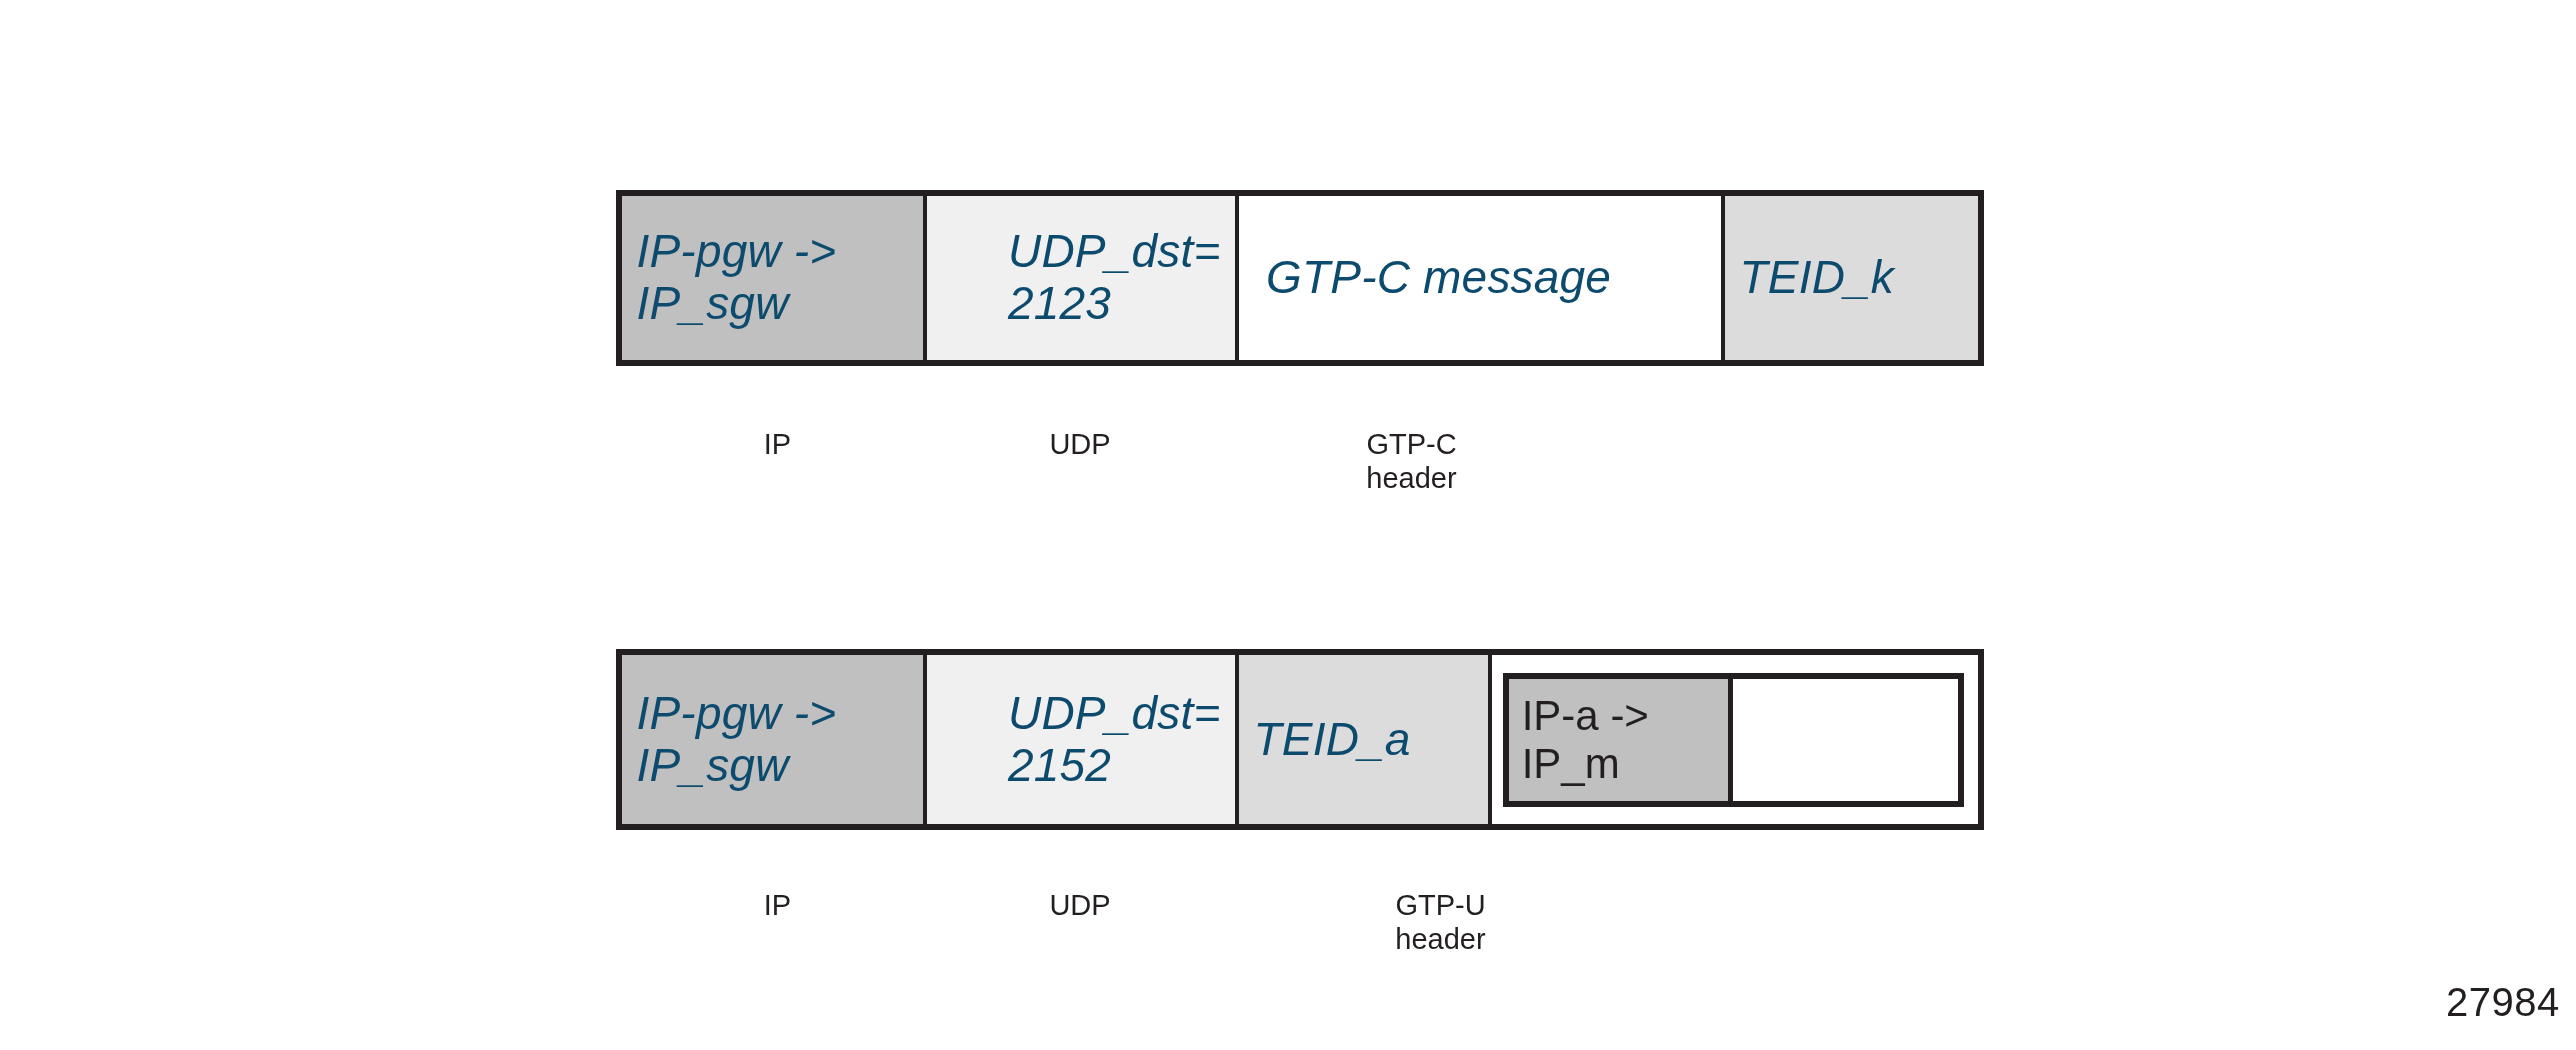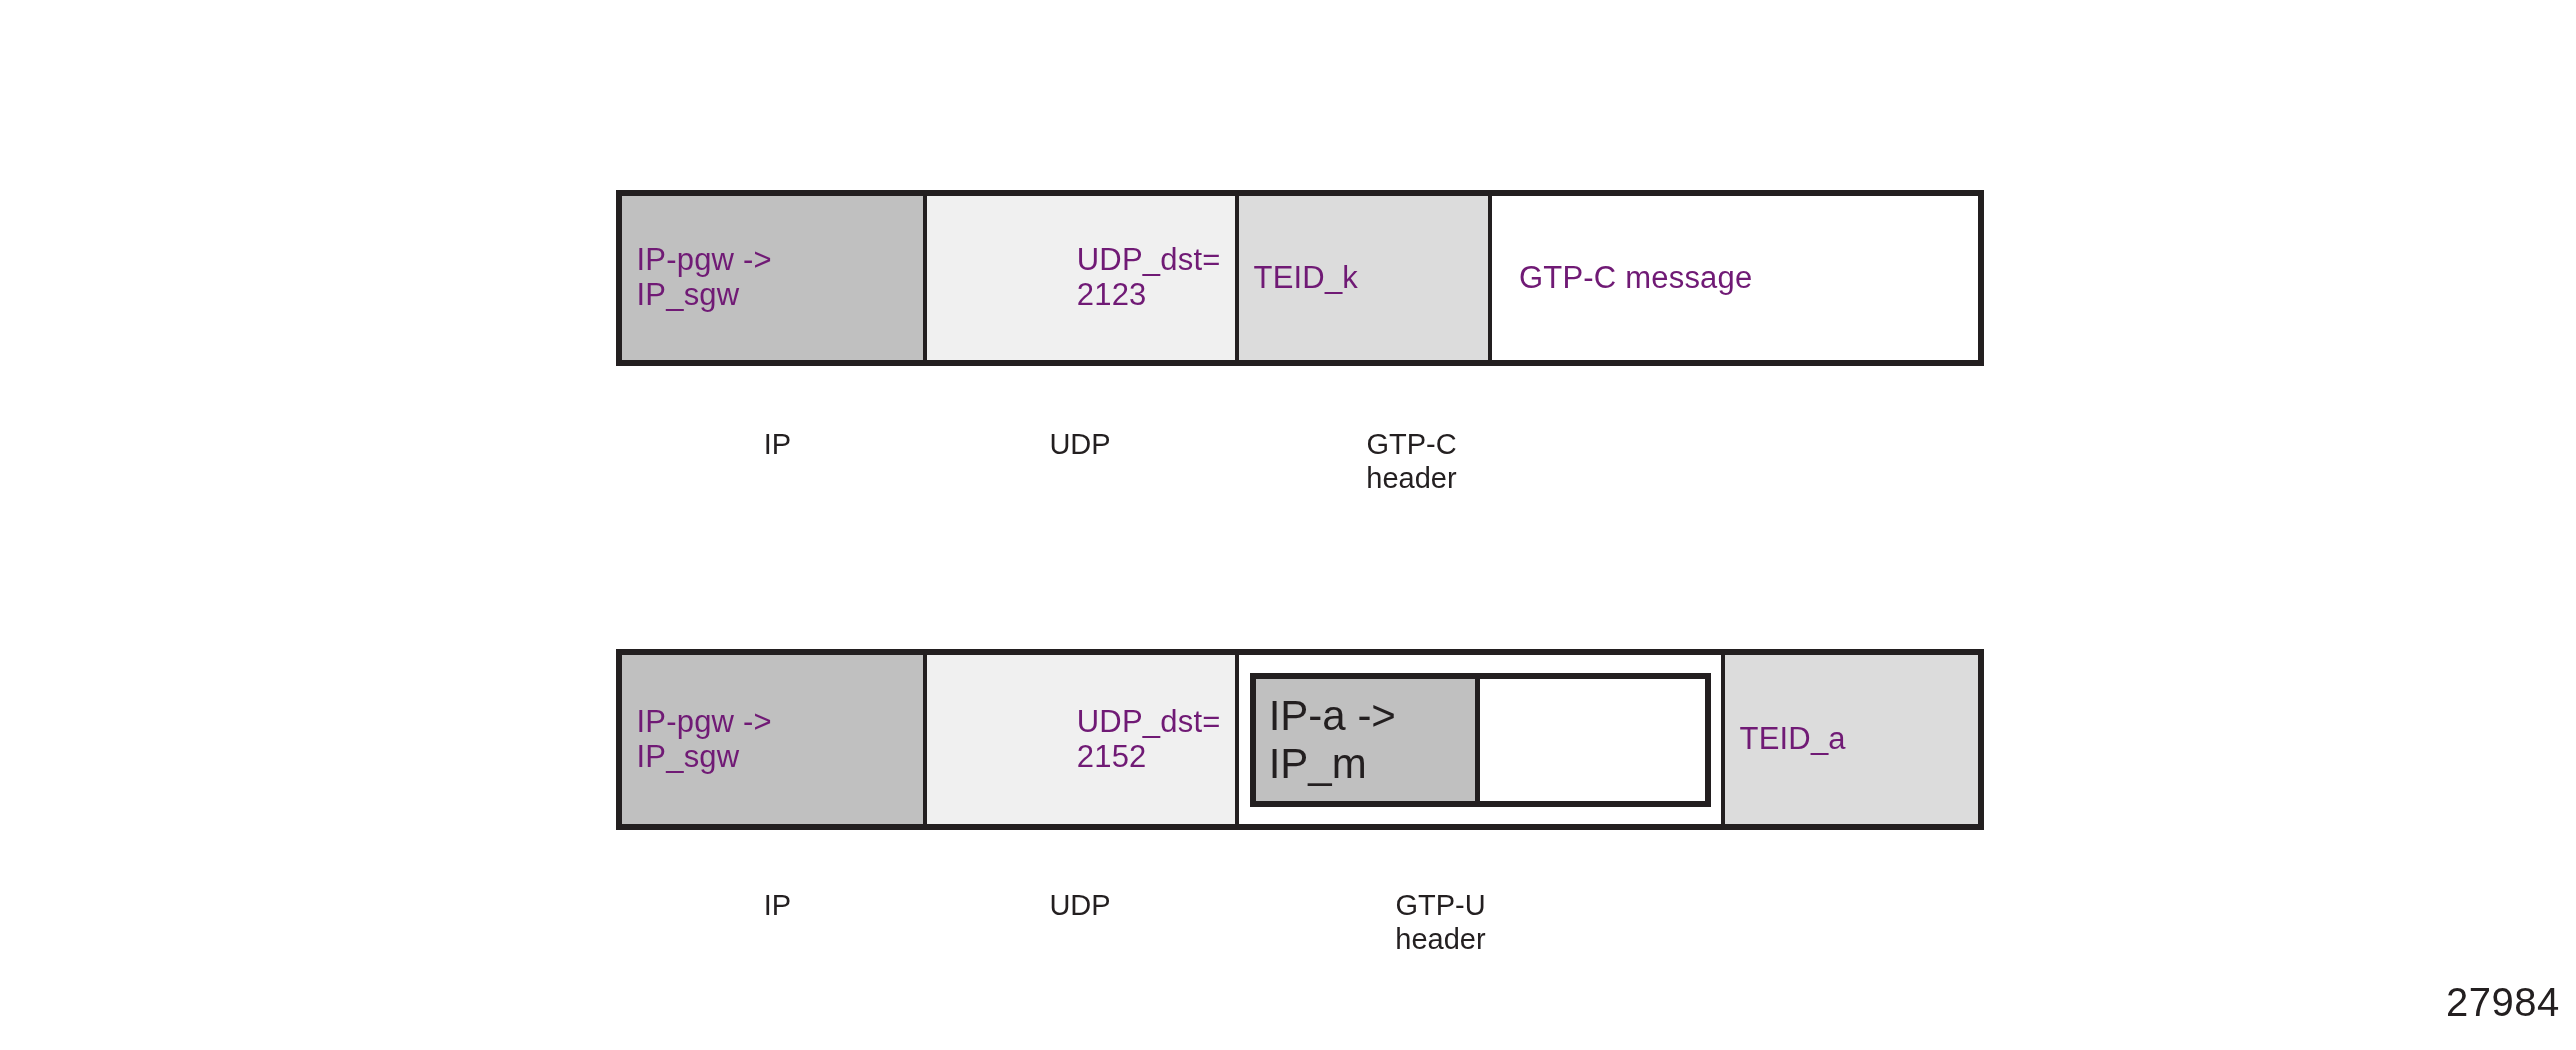--- a/index.html
+++ b/index.html
@@ -35,25 +35,26 @@
     display: flex;
     align-items: center;
     border-right: 4.5px solid #231f20;
     padding: 0 14.5px;
     overflow: hidden;
   }
   .cell:last-child {
     border-right: none;
   }
   .cell-text {
-    font-size: 31px;
+    font-size: 46px;
     line-height: 1.12;
     letter-spacing: 0.2px;
     white-space: pre-line;
-    color: #701a75;
+    color: #0c4a6e;
+    font-style: italic;
   }
   .cell.fill-dark   { background: #c0c0c0; }
   .cell.fill-light  { background: #f0f0f0; justify-content: flex-end; }
   .cell.fill-mid    { background: #dcdcdc; }
   .cell.fill-white  { background: #ffffff; }
 
   
   .cell.nested {
     padding: 0;
     align-items: center;
@@ -118,26 +119,26 @@
     <div class="cell fill-dark" style="width:305px;">
       <span class="cell-text">IP-pgw -&gt;
 IP_sgw</span>
     </div>
 
     <div class="cell fill-light" style="width:312px;">
       <span class="cell-text">UDP_dst=
 2123</span>
     </div>
 
+    <div class="cell fill-white" style="flex:1 1 auto; padding-left:27px;">
+      <span class="cell-text">GTP-C message</span>
+    </div>
+
     <div class="cell fill-mid" style="width:253px;">
       <span class="cell-text">TEID_k</span>
-    </div>
-
-    <div class="cell fill-white" style="flex:1 1 auto; padding-left:27px;">
-      <span class="cell-text">GTP-C message</span>
     </div>
   </div>
 
   <div class="caption center" style="left:696px; top:393px; width:163px;">
     <span>IP</span>
   </div>
   <div class="caption center" style="left:994px; top:393px; width:172px;">
     <span>UDP</span>
   </div>
   <div class="caption left" style="left:1276px; top:393px; width:271px;">
@@ -150,34 +151,34 @@
     <div class="cell fill-dark" style="width:305px;">
       <span class="cell-text">IP-pgw -&gt;
 IP_sgw</span>
     </div>
 
     <div class="cell fill-light" style="width:312px;">
       <span class="cell-text">UDP_dst=
 2152</span>
     </div>
 
+    <div class="cell fill-mid" style="width:253px;">
+      <span class="cell-text">TEID_a</span>
+    </div>
+
     <div class="cell fill-white nested" style="flex:1 1 auto;">
       <div class="inner-box">
         <div class="inner-cell fill-dark" style="width:224px;">
           <span class="inner-text">IP-a -&gt;
 IP_m</span>
         </div>
         <div class="inner-cell fill-white" style="flex:1 1 auto;">
           <span class="inner-text"></span>
         </div>
       </div>
-    </div>
-
-    <div class="cell fill-mid" style="width:253px;">
-      <span class="cell-text">TEID_a</span>
     </div>
   </div>
 
   <div class="caption center" style="left:696px; top:854px; width:163px;">
     <span>IP</span>
   </div>
   <div class="caption center" style="left:994px; top:854px; width:172px;">
     <span>UDP</span>
   </div>
   <div class="caption left" style="left:1305px; top:854px; width:271px;">

